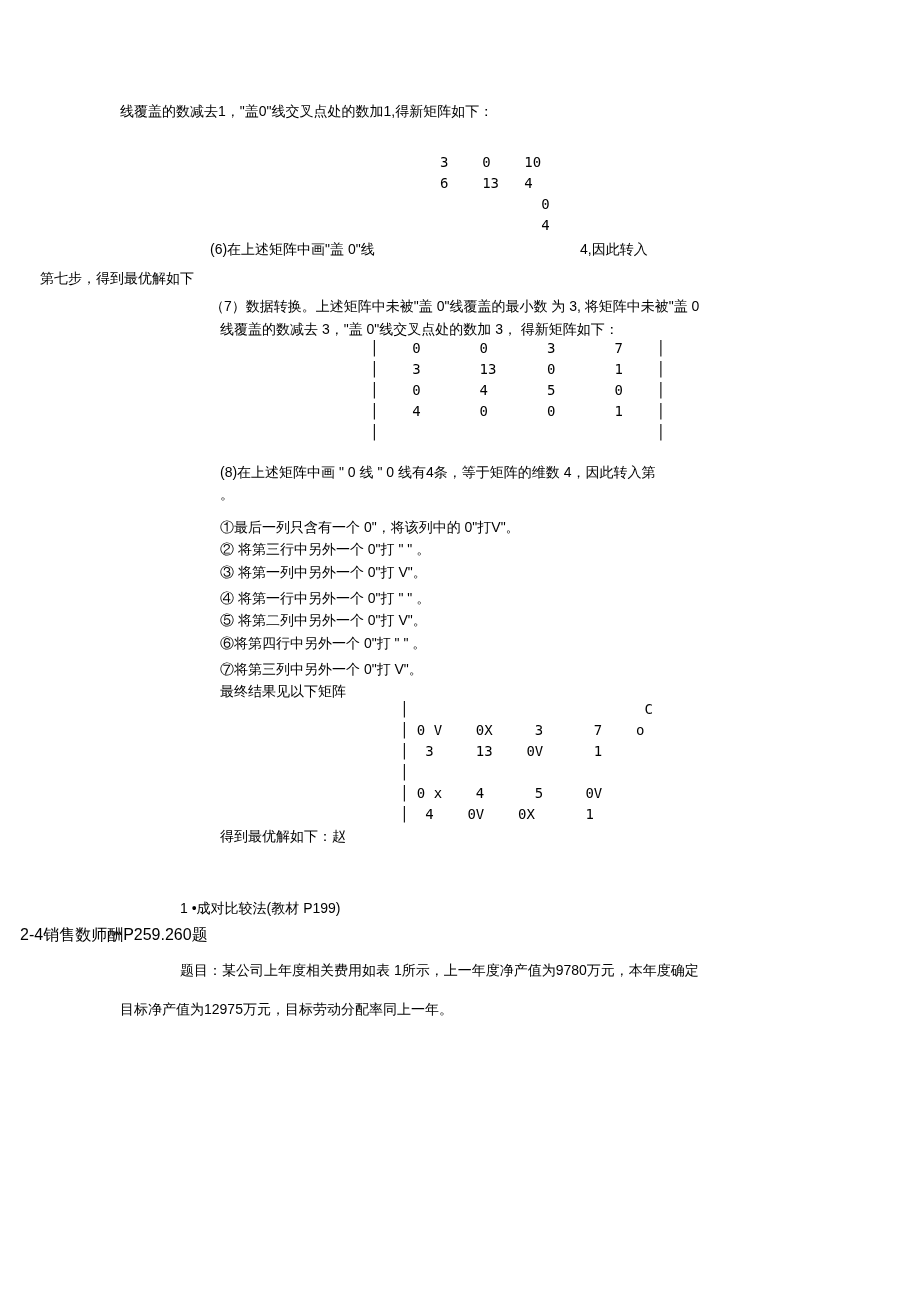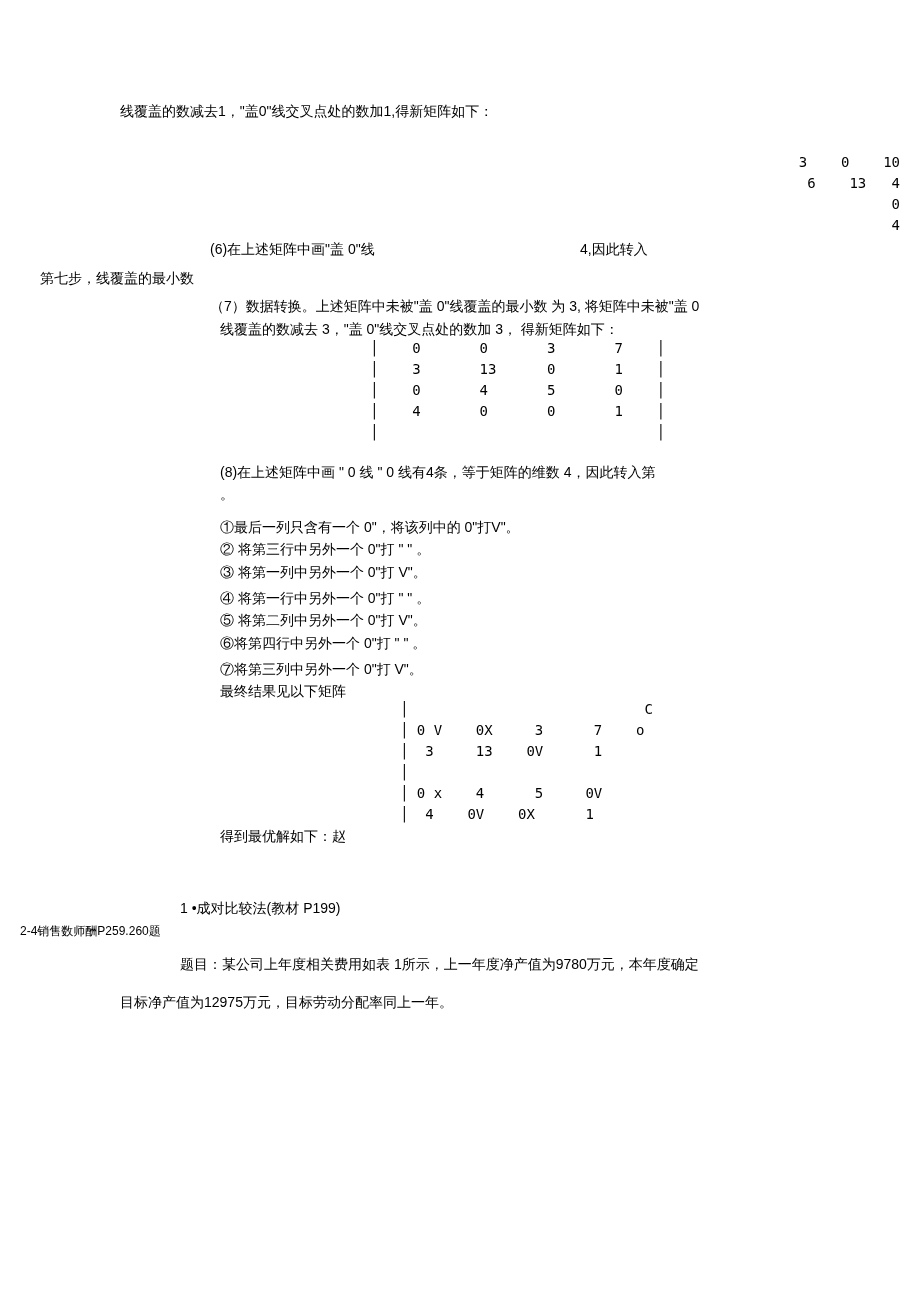--- a/index.html
+++ b/index.html
@@ -13,27 +13,27 @@
     line-height: 1.6;
   }
   .page {
     padding: 100px 20px 40px 20px;
   }
   .indent1 { margin-left: 100px; }
   .indent2 { margin-left: 190px; }
   .indent2b { margin-left: 200px; }
   .indent3 { margin-left: 160px; }
   .small-left { margin-left: 20px; }
-  .far-left { margin-left: 0px; font-size: 12px;}
+  .far-left { margin-left: 0px; font-size: 16px;}
   .matrix-block {
     font-family: "SimSun", monospace;
     white-space: pre;
     line-height: 1.5;
   }
-  .matrix-center1 { margin-left: 420px; text-align: right; }
+  .matrix-center1 { margin-left: 420px; }
   .matrix-center2 { margin-left: 350px; }
   .matrix-center3 { margin-left: 380px; }
   .mb { margin-bottom: 6px; }
   .gap-top { margin-top: 30px; }
   .gap-top-big { margin-top: 50px; }
   .row-line { display: flex; }
   .row-line .left-part { width: 370px; }
   .row-line .right-part { flex:1; }
 </style>
 </head>
@@ -46,21 +46,21 @@
 <div class="matrix-block matrix-center1 gap-top">3    0    10
 6    13   4
             0
             4</div>
 
 <div class="row-line" style="margin-top:2px;">
   <div class="indent2 left-part">(6)在上述矩阵中画"盖     0"线</div>
   <div class="right-part" style="padding-right:80px;">4,因此转入</div>
 </div>
 
-<div class="small-left" style="margin-top:6px;">第七步，线覆盖的最小数</div>
+<div class="small-left" style="margin-top:6px;">第七步，得到最优解如下</div>
 
 <div class="indent2" style="margin-top:6px;">（7）数据转换。上述矩阵中未被"盖     0"线覆盖的最小数     为 3, 将矩阵中未被"盖    0</div>
 <div class="indent2b">线覆盖的数减去    3，"盖 0"线交叉点处的数加     3， 得新矩阵如下：</div>
 
 <div class="matrix-block matrix-center2" style="margin-top:-2px;">│    0       0       3       7    │
 │    3       13      0       1    │
 │    0       4       5       0    │
 │    4       0       0       1    │
 │                                 │</div>
 

